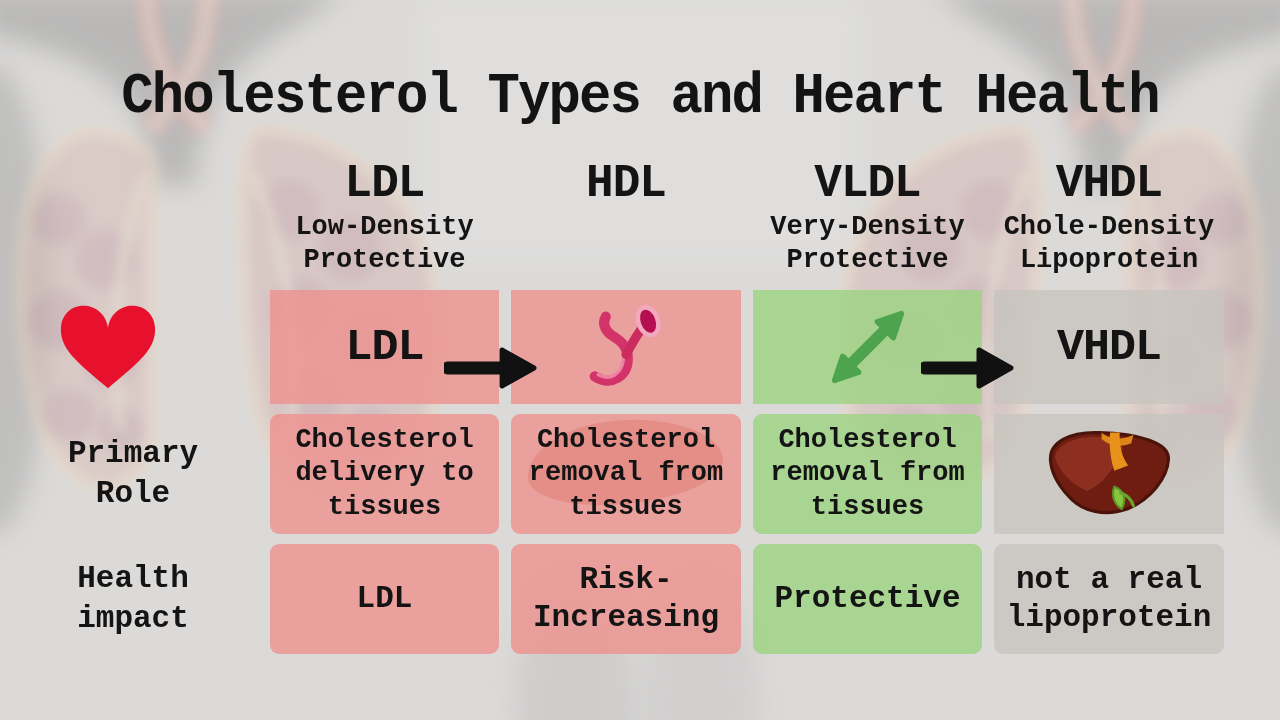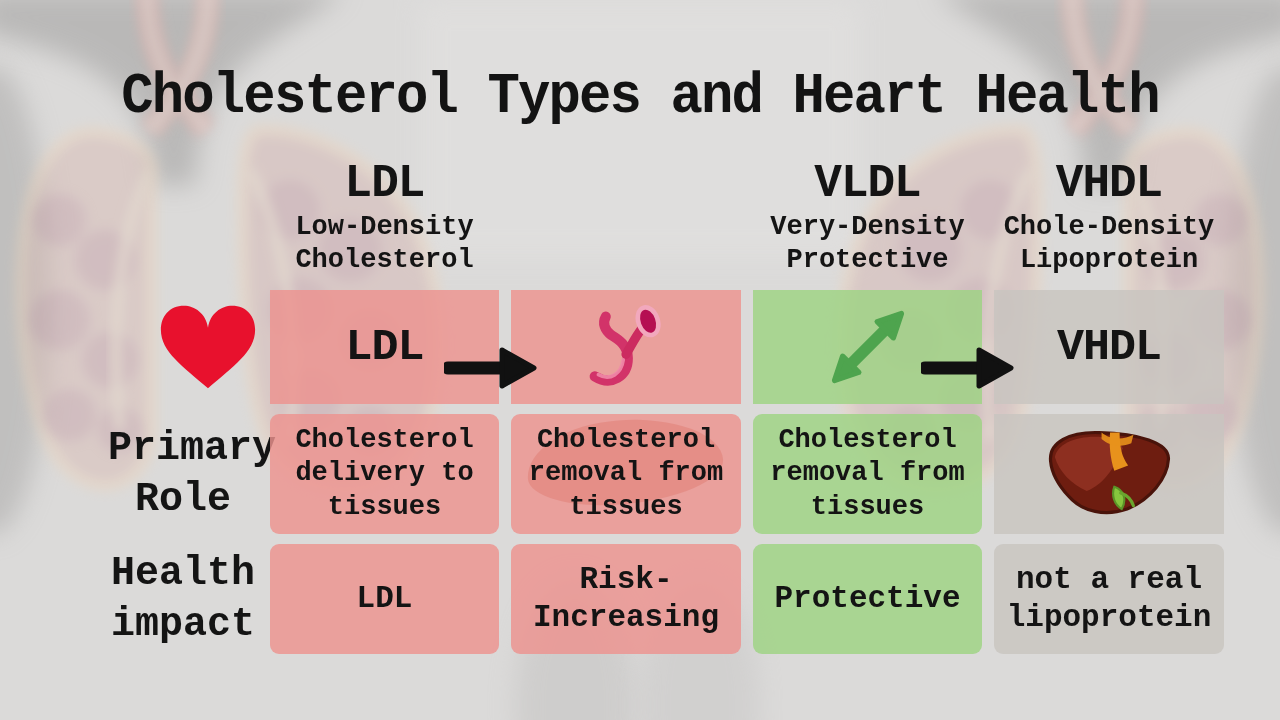--- a/index.html
+++ b/index.html
@@ -22,22 +22,22 @@
     column-gap:12px; row-gap:10px;
   }
   .hdr {
     display:flex; flex-direction:column; align-items:center; justify-content:flex-start;
     padding-top:0; text-align:center;
   }
   .hdr .abbr { font-size:46px; font-weight:800; line-height:1.05; letter-spacing:-1px; }
   .hdr .full { font-size:27px; font-weight:700; line-height:1.2; max-width:220px; margin-top:3px; }
 
   .rowlabel {
-    display:flex; align-items:center; justify-content:flex-end; text-align:center;
-    font-size:40px; font-weight:700; line-height:1.28;
+    display:flex; align-items:center; justify-content:flex-start; text-align:center;
+    font-size:31px; font-weight:700; line-height:1.28;
   }
   .rowlabel .lbl { max-width:150px; }
 
   .cell {
     position:relative; display:flex; align-items:center; justify-content:center;
     text-align:center; padding:0 12px; box-sizing:border-box;
   }
   .cell.red   { background:rgba(237,147,143,0.82); }
   .cell.green { background:rgba(158,211,130,0.82); }
   .cell.gray  { background:rgba(200,196,192,0.82); }
@@ -111,23 +111,24 @@
     <ellipse cx="700" cy="705" rx="60" ry="125" fill="#c6c5c4" opacity="0.45" filter="url(#soft2)"></ellipse>
   </svg>
 
   <h1 class="title">Cholesterol Types and Heart Health</h1>
 
   <div class="grid">
 
     <div></div>
     <div class="hdr">
       <div class="abbr">LDL</div>
-      <div class="full">Low-Density Cholesterol</div>
-    </div>
-    <div class="hdr">
+      <div class="full">Low-Density Protective</div>
+    </div>
+    <div class="hdr">
+      <div class="abbr">HDL</div>
     </div>
     <div class="hdr">
       <div class="abbr">VLDL</div>
       <div class="full">Very-Density Protective</div>
     </div>
     <div class="hdr">
       <div class="abbr">VHDL</div>
       <div class="full">Chole-Density Lipoprotein</div>
     </div>
 

